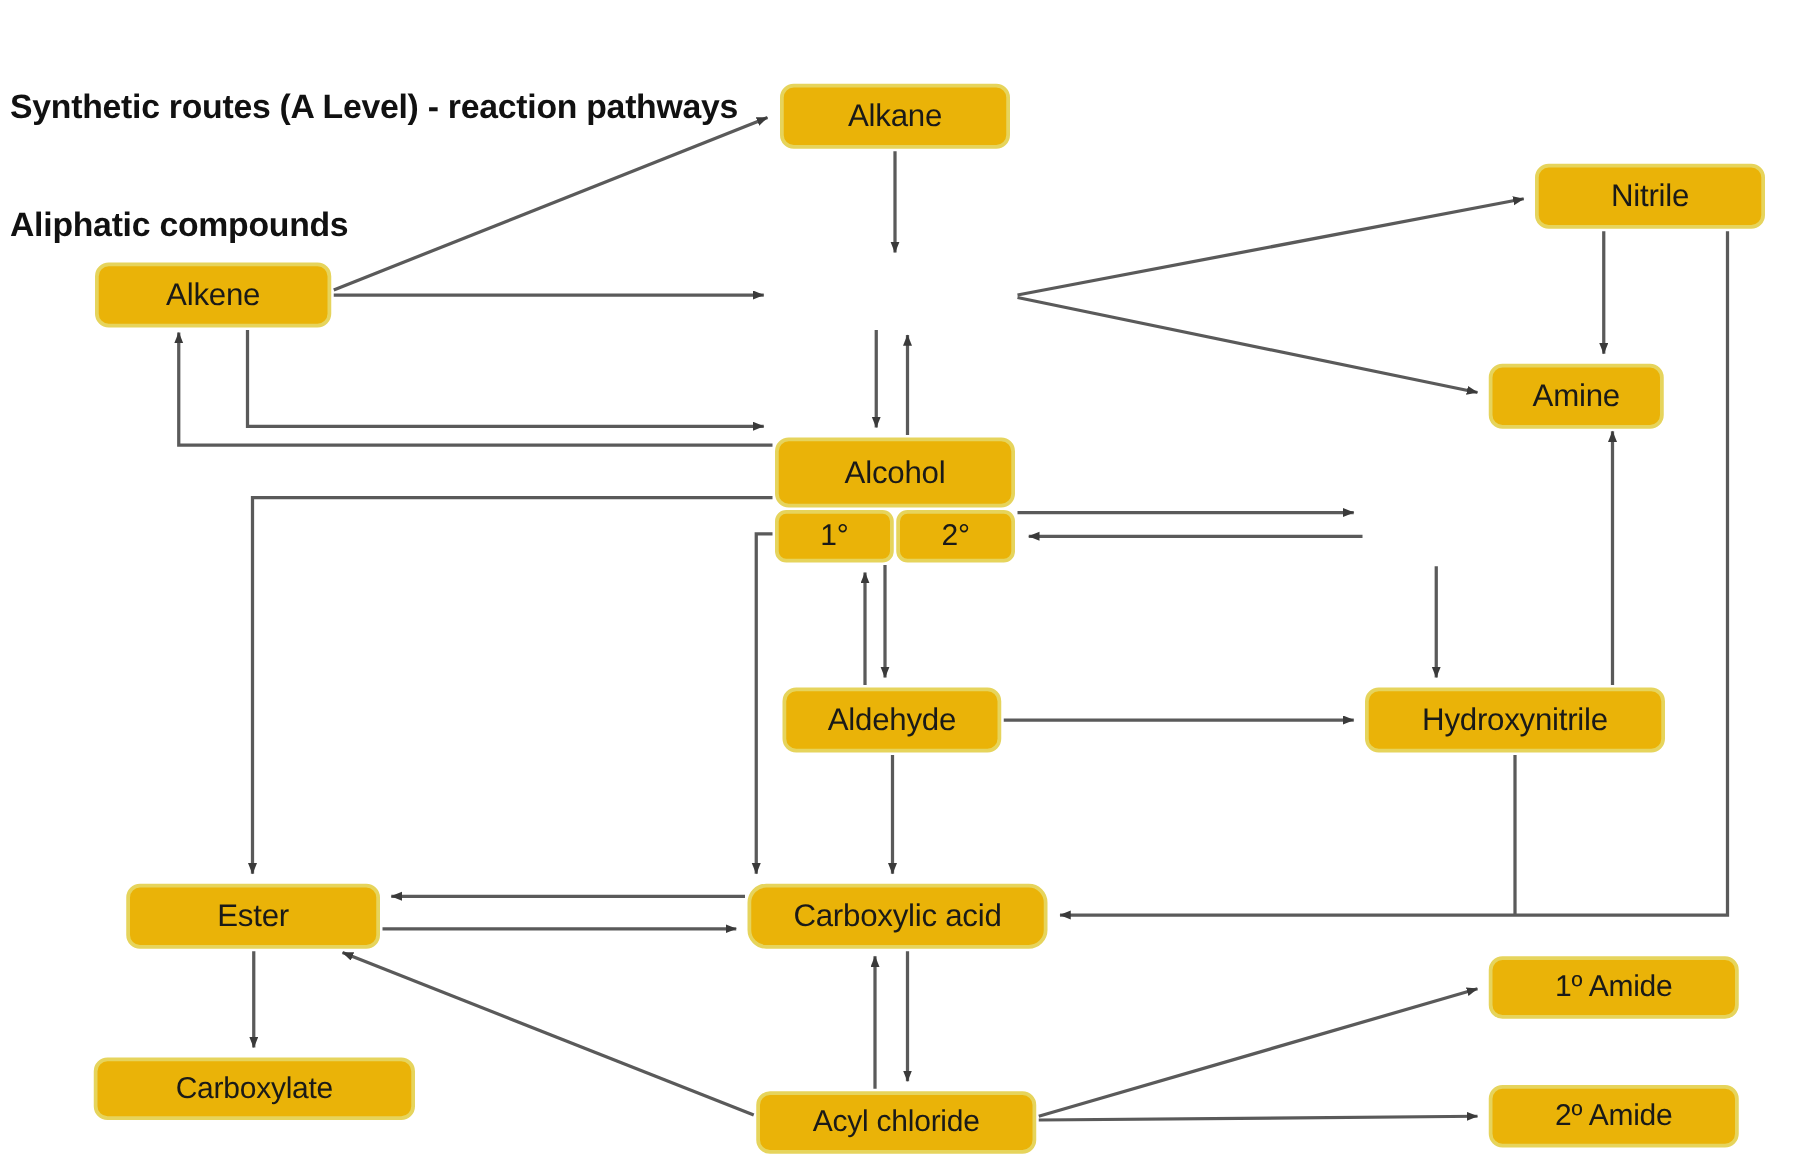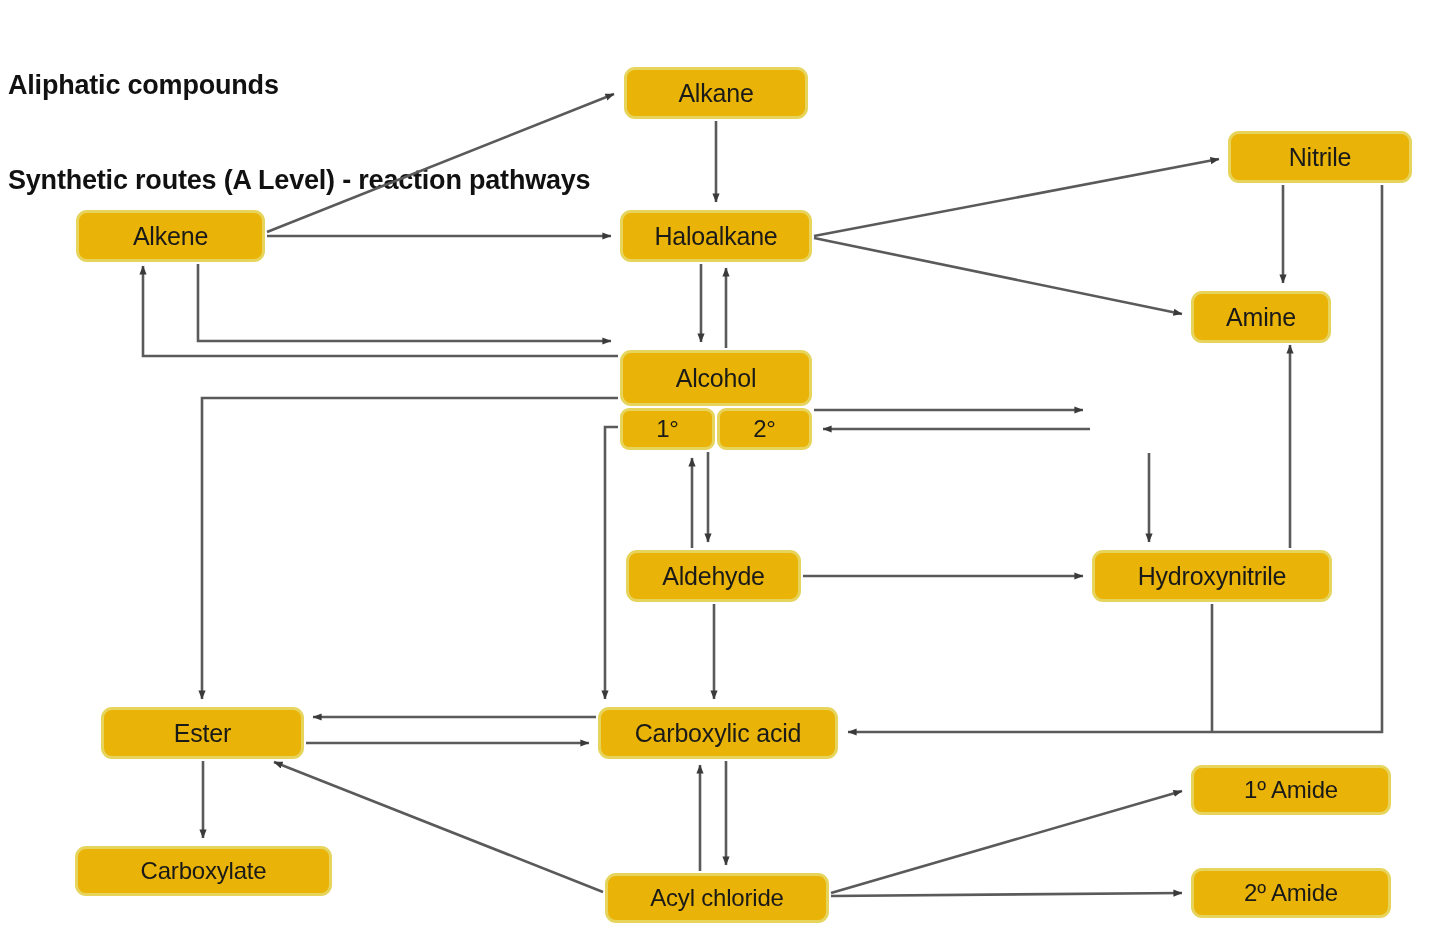--- a/index.html
+++ b/index.html
@@ -43,22 +43,22 @@
     border-width:3px;
   }
   .node.small{font-size:24px;}
 </style>
 </head>
 <body>
 
 <div id="stage">
 
   <div id="title-block">
+    <span class="tline">Synthetic routes (A Level) - reaction pathways</span>
     <span class="tline">Aliphatic compounds</span>
-    <span class="tline">Synthetic routes (A Level) - reaction pathways</span>
   </div>
 
   <svg id="edges" viewBox="0 0 1440 936" width="1440" height="936" xmlns="http://www.w3.org/2000/svg">
     <defs>
       <marker id="ah" markerWidth="10" markerHeight="10" refX="8.6" refY="3.6" orient="auto" markerUnits="userSpaceOnUse">
         <path d="M0,0 L9,3.6 L0,7.2 z" fill="#3a3a3a"></path>
       </marker>
     </defs>
     <g fill="none" stroke="#5a5a5a" stroke-width="2.6" marker-end="url(#ah)">
 
@@ -124,23 +124,20 @@
   </div>
 
   <div class="node" style="left:1228px;top:131px;width:184px;height:52px;">
     <span>Nitrile</span>
   </div>
 
   <div class="node" style="left:76px;top:210px;width:189px;height:52px;">
     <span>Alkene</span>
   </div>
 
-  <div class="node" style="left:620px;top:210px;width:192px;height:52px;">
-    <span>Haloalkane</span>
-  </div>
 
   <div class="node" style="left:1191px;top:291px;width:140px;height:52px;">
     <span>Amine</span>
   </div>
 
   <div class="node" style="left:620px;top:350px;width:192px;height:56px;">
     <span>Alcohol</span>
   </div>
 
   <div class="node sub" style="left:620px;top:408px;width:95px;height:42px;">
@@ -157,21 +154,21 @@
   </div>
 
   <div class="node" style="left:1092px;top:550px;width:240px;height:52px;">
     <span>Hydroxynitrile</span>
   </div>
 
   <div class="node" style="left:101px;top:707px;width:203px;height:52px;">
     <span>Ester</span>
   </div>
 
-  <div class="node" style="left:598px;top:707px;width:240px;height:52px;">
+  <div class="node" style="left:598px;top:707px;width:240px;height:52px;border-radius:15px;">
     <span>Carboxylic acid</span>
   </div>
 
   <div class="node small" style="left:1191px;top:765px;width:200px;height:50px;">
     <span>1º Amide</span>
   </div>
 
   <div class="node small" style="left:75px;top:846px;width:257px;height:50px;">
     <span>Carboxylate</span>
   </div>

